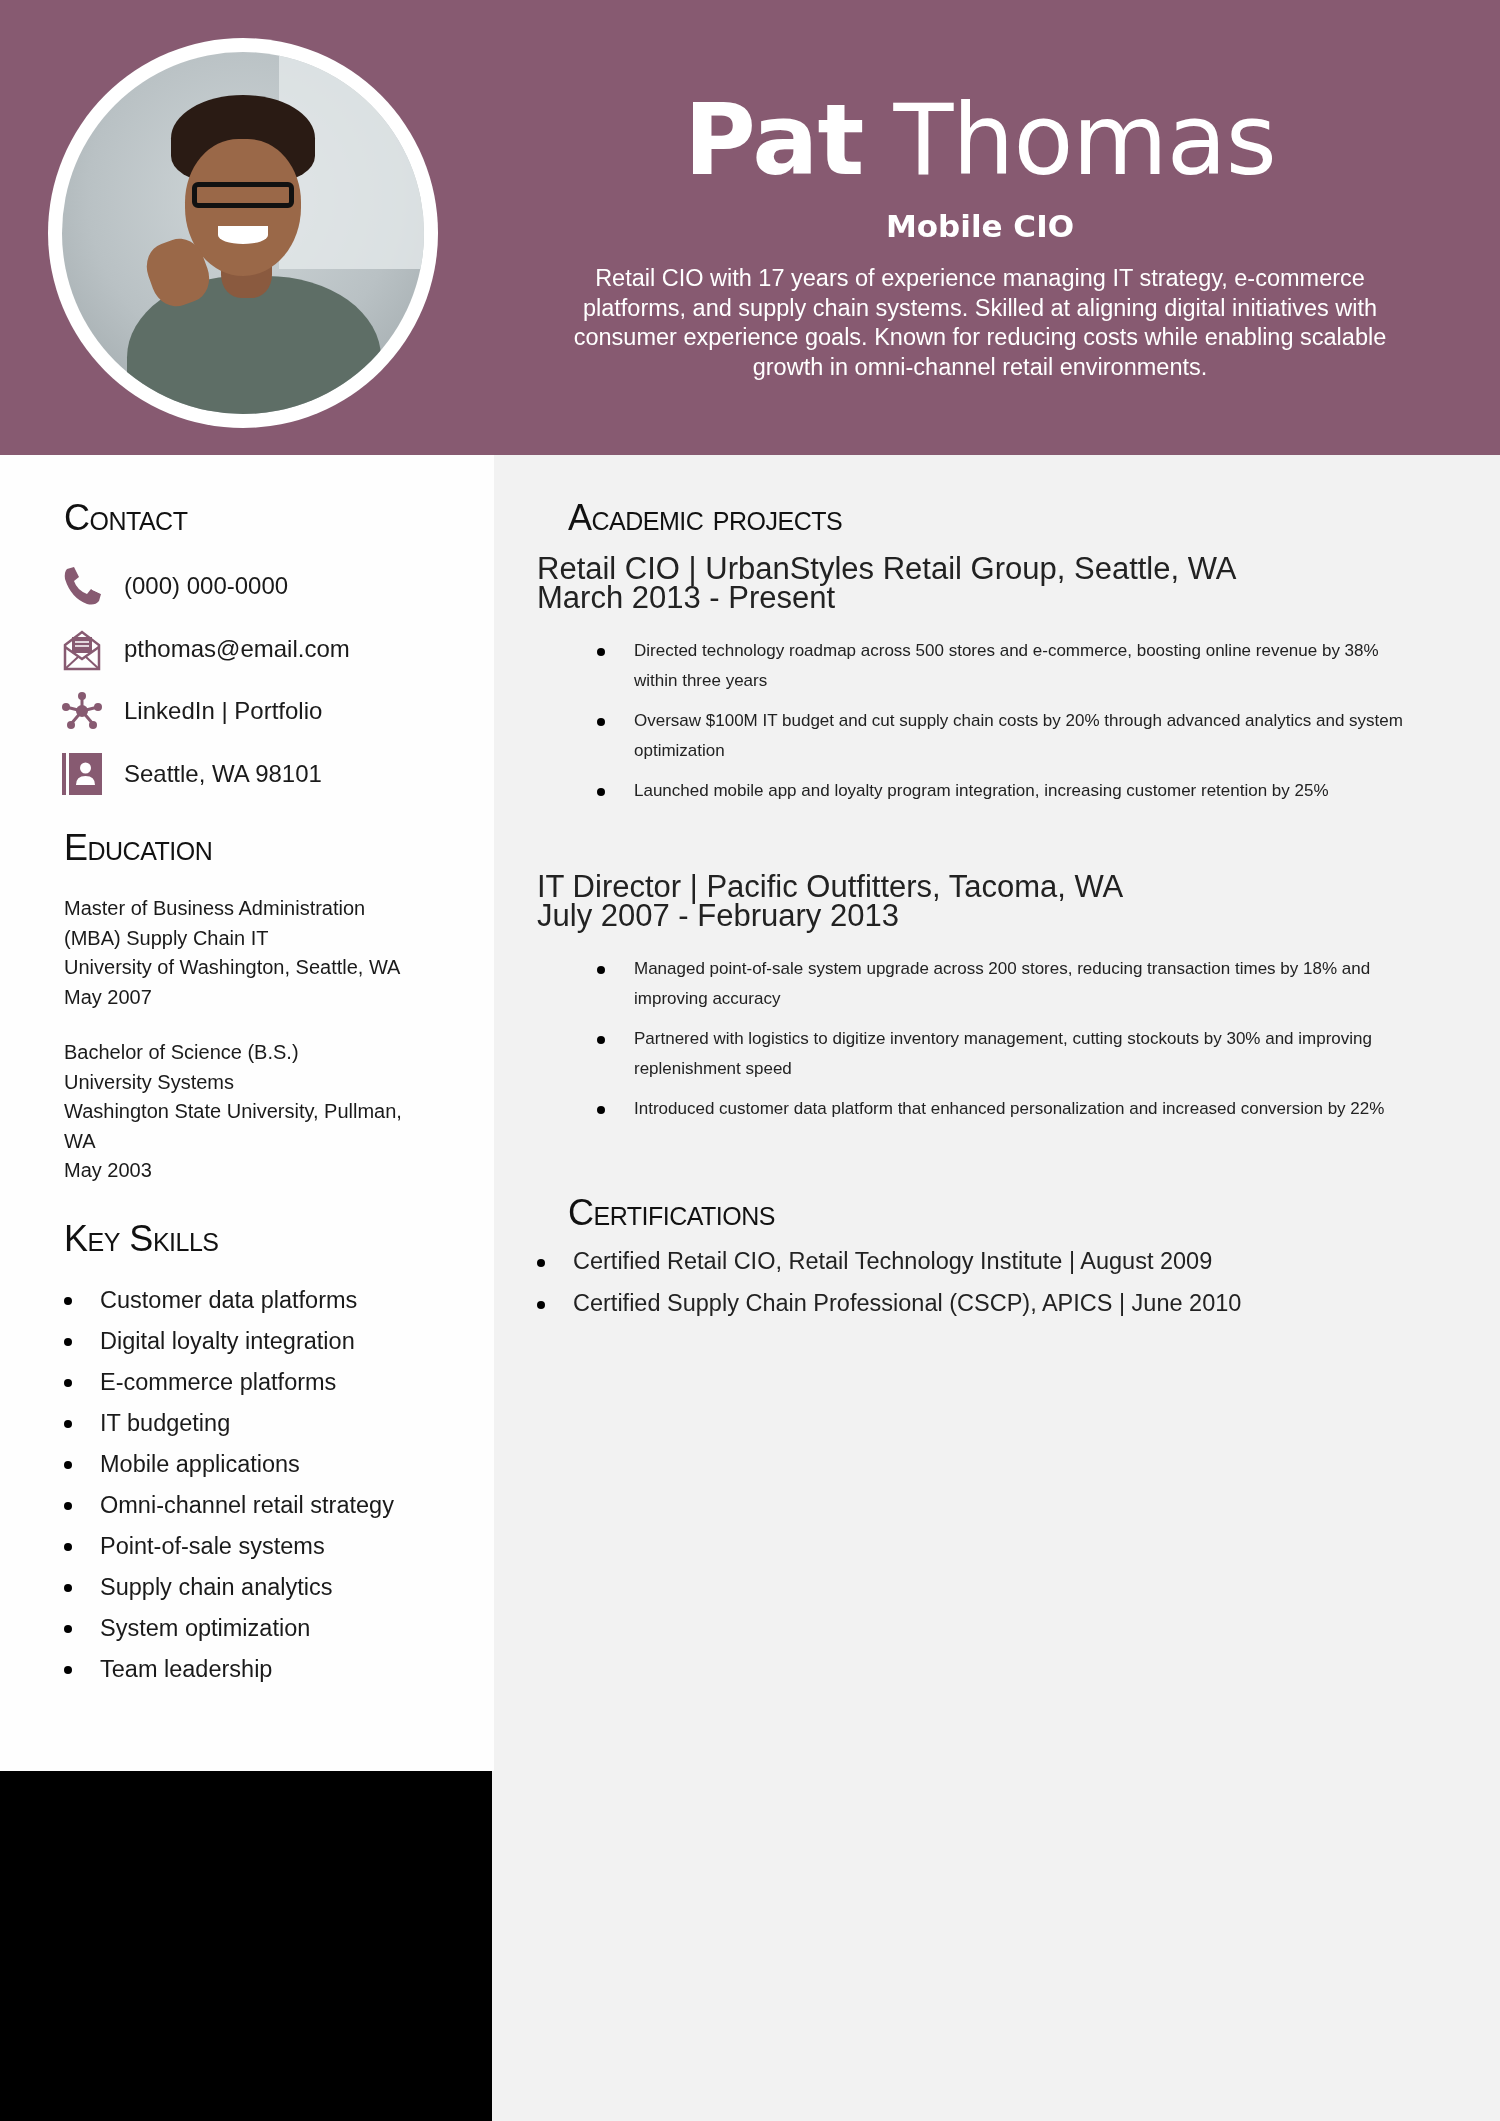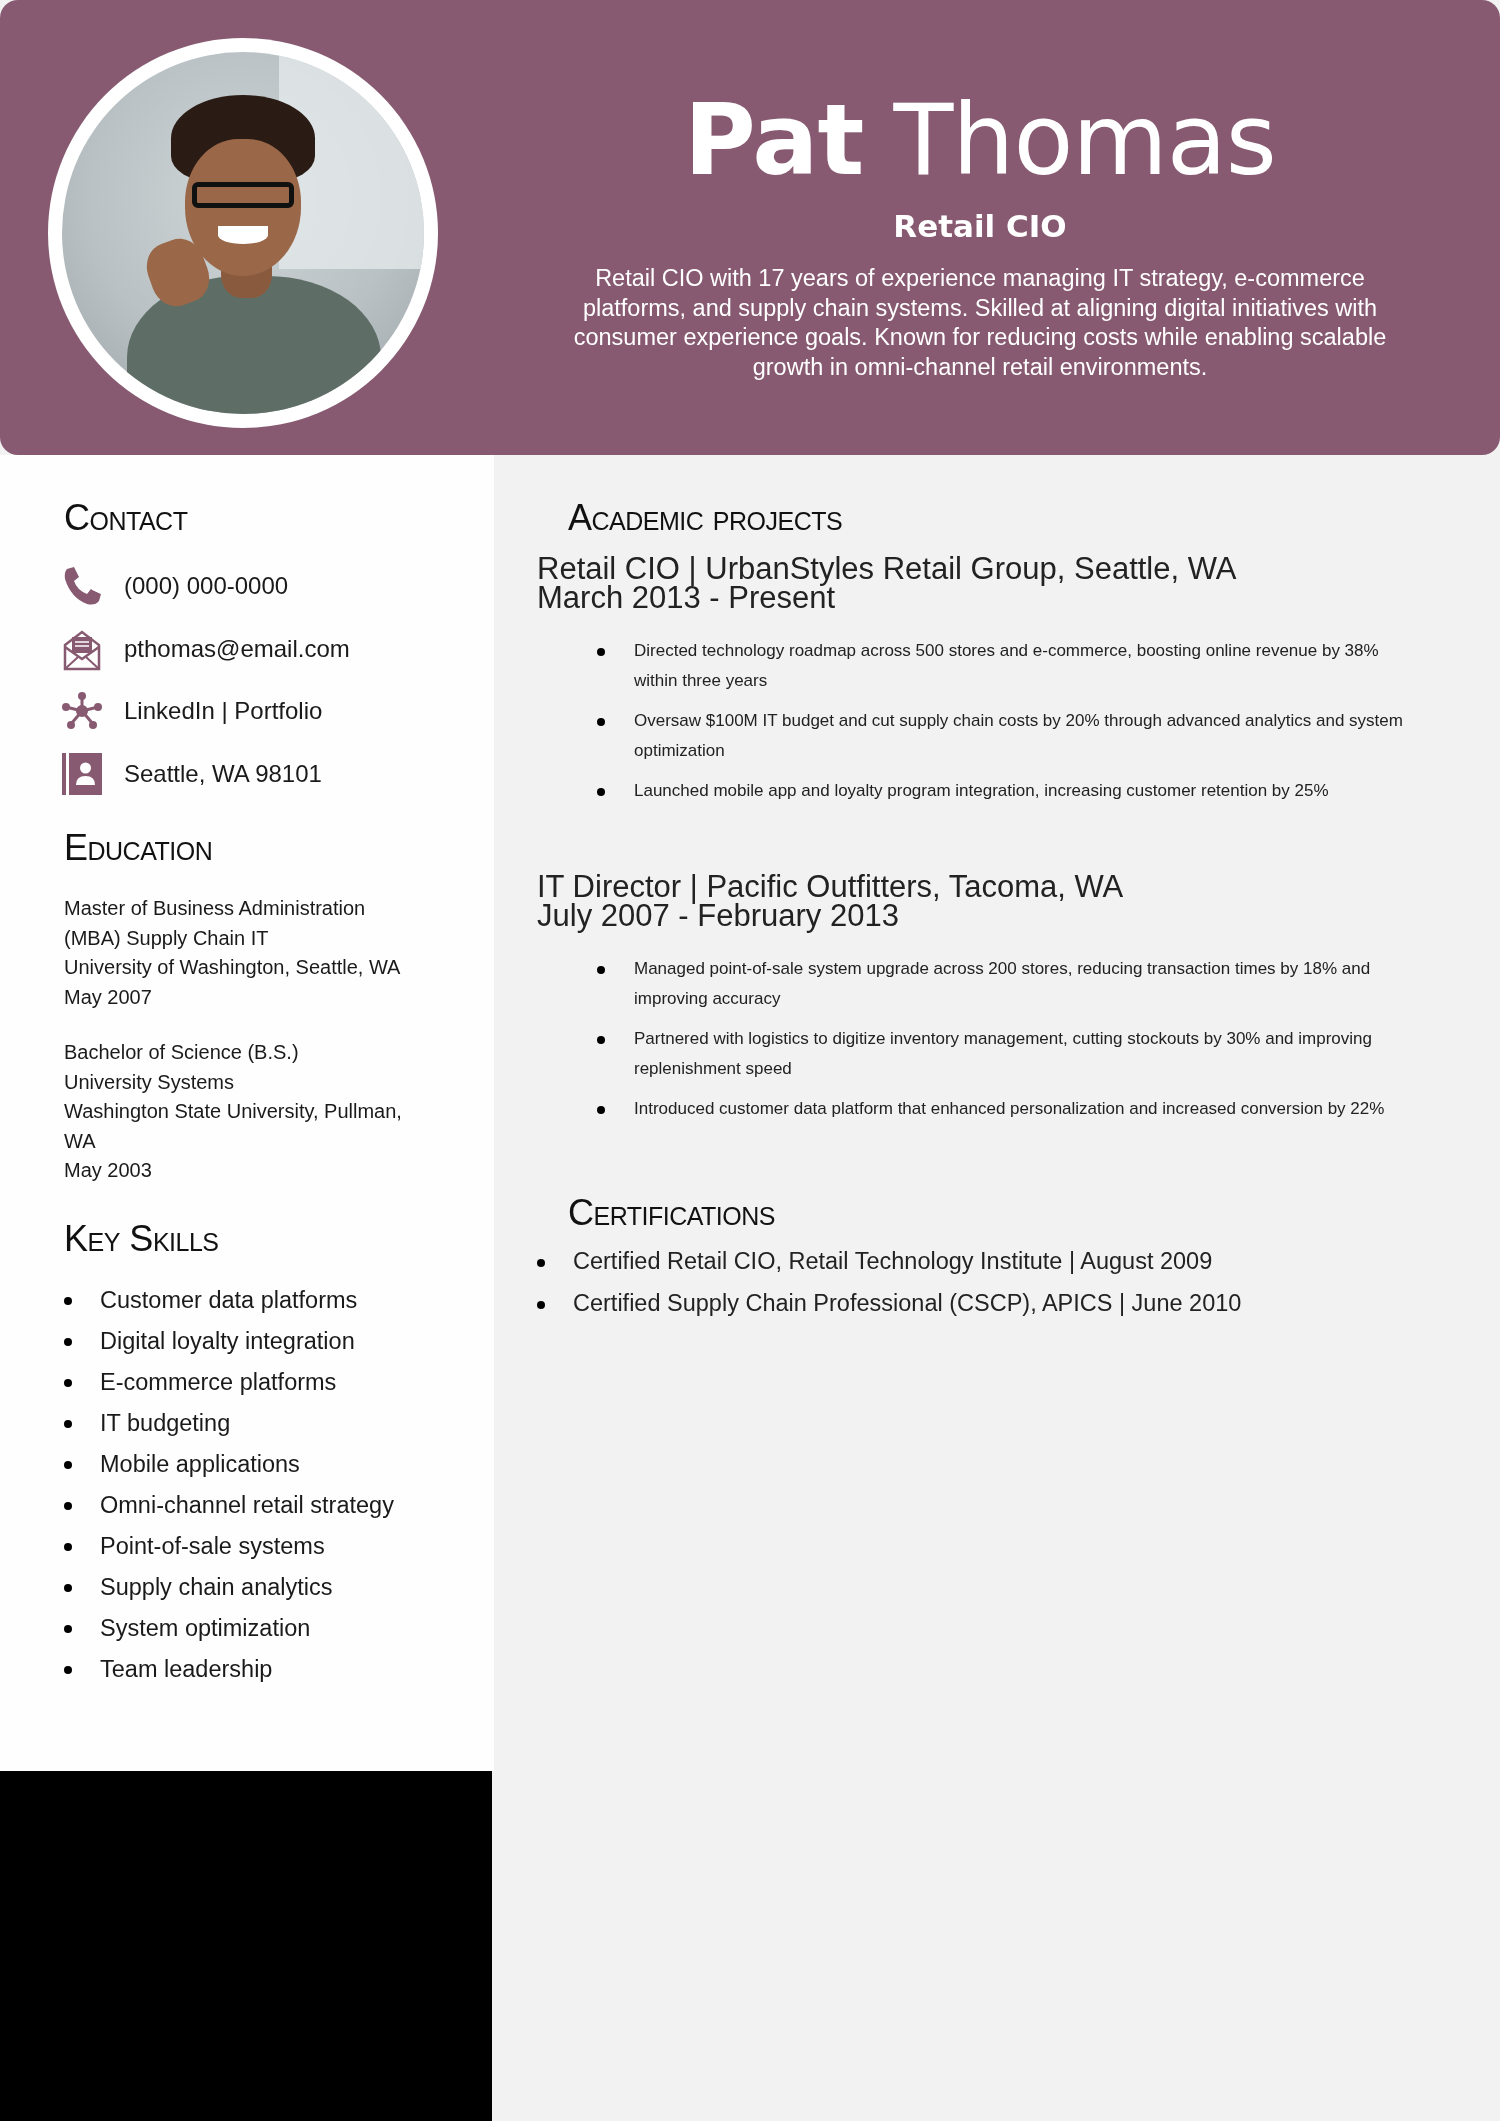--- a/index.html
+++ b/index.html
@@ -1,19 +1,19 @@
 <!DOCTYPE html>
 <html><head>
 <meta charset="utf-8">
 <style>
   * { box-sizing: border-box; margin: 0; padding: 0; }
   html, body { width: 1500px; height: 2121px; overflow: hidden; background: #f2f2f2; }
   body { position: relative; font-family: "Liberation Sans", sans-serif; color: #1a1a1a; }
 
-  .header { position: absolute; left: 0; top: 0; width: 1500px; height: 455px; background: #875a71; border-radius: 18px; }
+  .header { position: absolute; left: 0; top: 0; width: 1500px; height: 455px; background: #875a71; }
   .photo-ring { position: absolute; left: 48px; top: 38px; width: 390px; height: 390px; border-radius: 50%; background: #fff; }
   .photo { position: absolute; left: 62px; top: 52px; width: 362px; height: 362px; border-radius: 50%; overflow: hidden;
     background: radial-gradient(circle at 50% 40%, #cfd6d8 0%, #b9c1c4 55%, #9aa3a6 100%); }
   .photo .bg-window { position:absolute; left:60%; top:0; width:40%; height:60%; background:#e4e8ea; opacity:.8; }
   .photo .shirt { position: absolute; left: 18%; top: 62%; width: 70%; height: 50%; background: #5e6e66; border-radius: 45% 45% 0 0; }
   .photo .neck { position:absolute; left:44%; top:52%; width:14%; height:16%; background:#8a5a3f; border-radius: 0 0 40% 40%; }
   .photo .face { position: absolute; left: 34%; top: 24%; width: 32%; height: 38%; background: #9a6848; border-radius: 46% 46% 50% 50%; }
   .photo .hair { position: absolute; left: 30%; top: 12%; width: 40%; height: 24%; background: #2a1b14; border-radius: 50% 50% 30% 30%; }
   .photo .glasses { position:absolute; left:36%; top:36%; width:28%; height:7%; border:5px solid #111; border-radius:6px; }
   .photo .smile { position:absolute; left:43%; top:48%; width:14%; height:5%; background:#fff; border-radius:0 0 50% 50%; }
@@ -61,21 +61,21 @@
     <div class="hair"></div>
     <div class="face"></div>
     <div class="glasses"></div>
     <div class="smile"></div>
     <div class="hand"></div>
   </div>
   <div class="name">
     <span class="first">Pat</span>
     <span class="last">Thomas</span>
   </div>
-  <div class="job-title">Retail CIO</div>
+  <div class="job-title">Mobile CIO</div>
   <div class="summary">Retail CIO with 17 years of experience managing IT strategy, e-commerce platforms, and supply chain systems. Skilled at aligning digital initiatives with consumer experience goals. Known for reducing costs while enabling scalable growth in omni-channel retail environments.</div>
 </div>
 
 <div class="left-col"></div>
 <div class="left-black"></div>
 
 <div class="sec-heading" style="left:33px; top:496px;">Contact</div>
 
 <div class="contact-row" style="top:562px;">
   <span class="icon">

